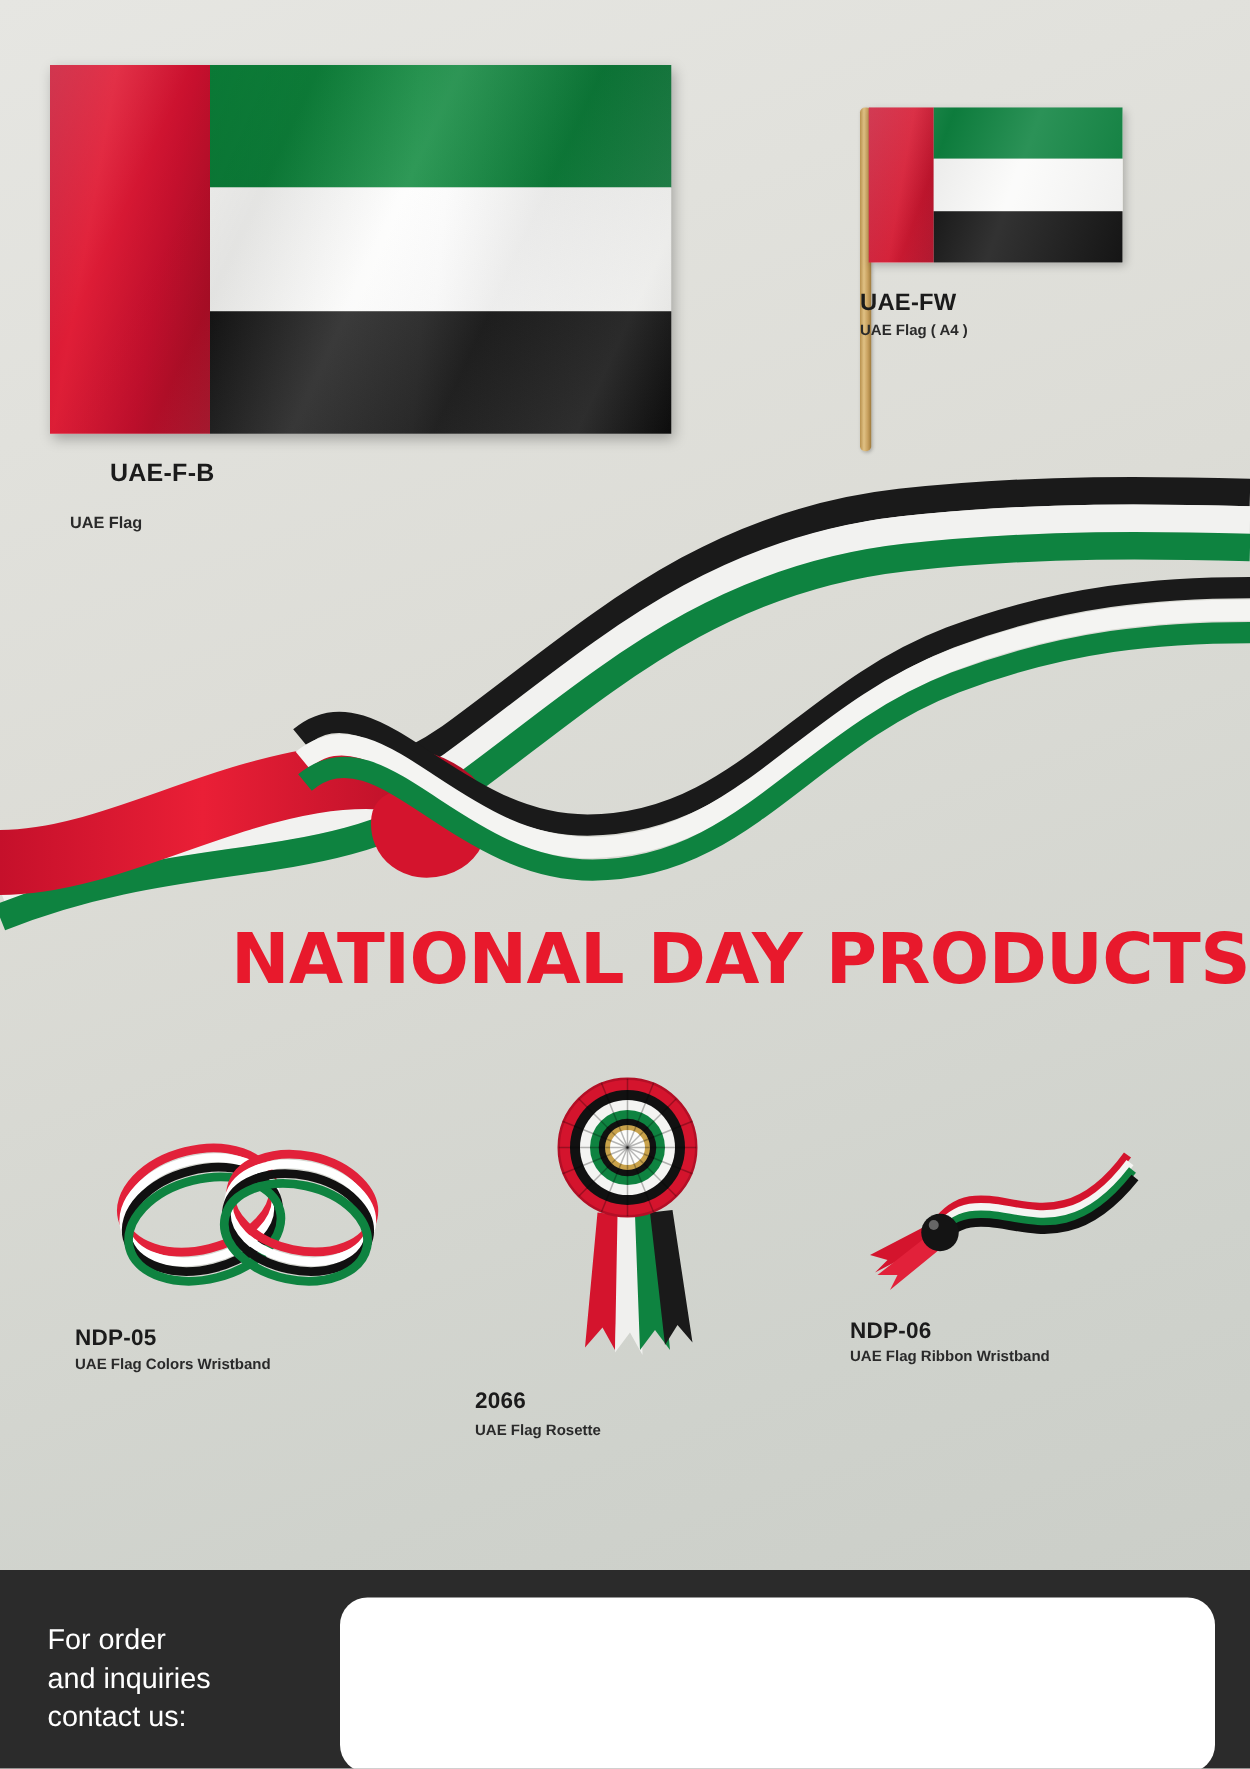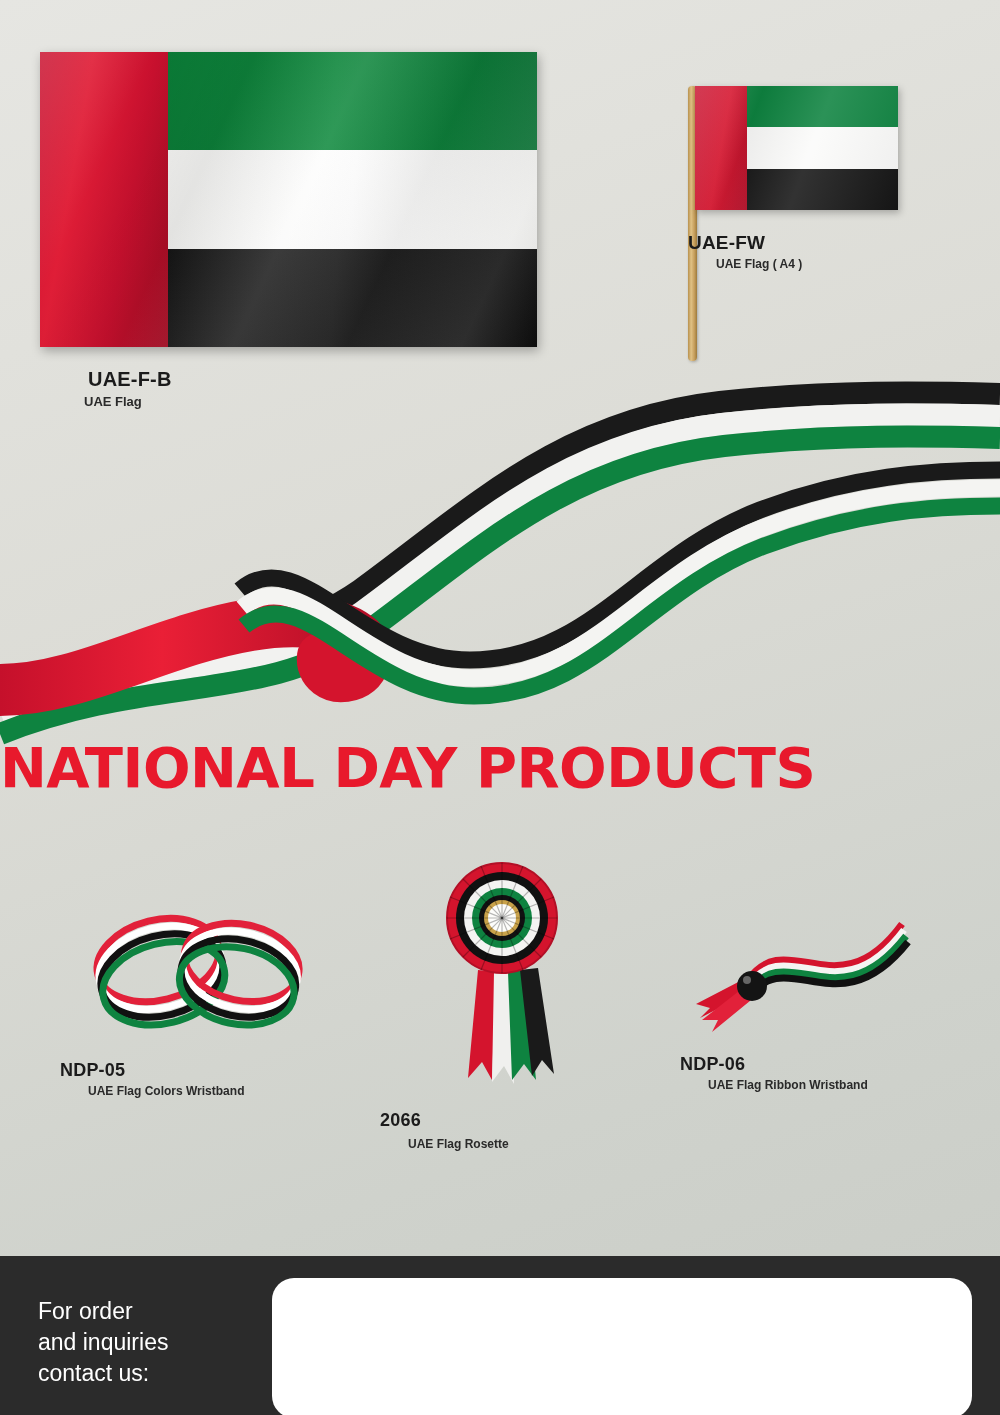--- a/index.html
+++ b/index.html
@@ -89,27 +89,26 @@
   
   .caption { position: absolute; }
   .caption .code {
     font-weight: bold;
     color: #1b1b1b;
     letter-spacing: 0.2px;
   }
   .caption .desc {
     font-weight: bold;
     color: #2a2a2a;
-    padding-left: 28px;
   }
   .cap-center { text-align: left; }
 
   #cap-fb { left: 56px; top: 368px; }
   #cap-fb .code { font-size: 20px; margin-left: 32px; }
-  #cap-fb .desc { font-size: 13px; margin-top: 3px; }
+  #cap-fb .desc { font-size: 13px; margin-top: 19px; }
 
   #cap-fw { left: 688px; top: 232px; width: 210px; }
   #cap-fw .code { font-size: 19px; }
   #cap-fw .desc { font-size: 12px; margin-top: 3px; }
 
   #cap-ndp05 { left: 60px; top: 1060px; width: 310px; }
   #cap-ndp05 .code { font-size: 18px; }
   #cap-ndp05 .desc { font-size: 12px; margin-top: 3px; }
 
   #cap-2066 { left: 380px; top: 1110px; width: 240px; }
@@ -147,21 +146,21 @@
     width: 1000px; height: 400px;
     z-index: 8;
     pointer-events: none;
   }
 
   
   #main-title {
     position: absolute;
     left: 0; top: 735px;
     width: 1000px;
-    text-align: left;
+    text-align: right;
     font-size: 56px;
     font-weight: bold;
     color: #e8192c;
     letter-spacing: -0.5px;
     font-family: "DejaVu Sans", sans-serif;
     z-index: 9;
   }
 
   
   #wristbands {

